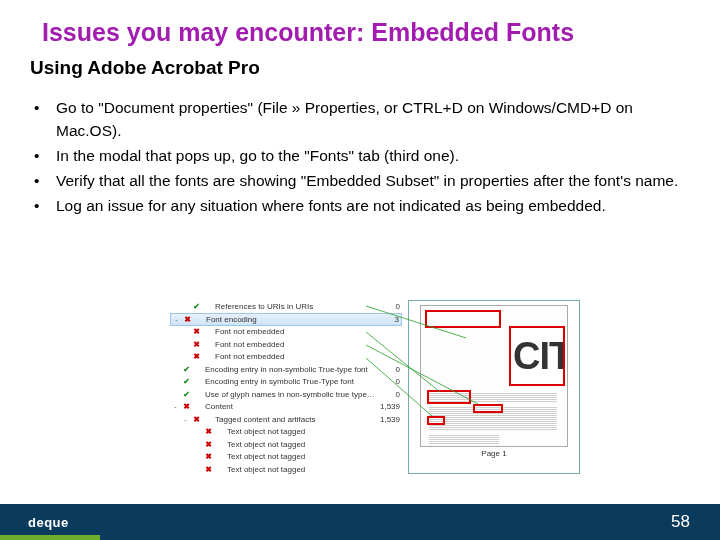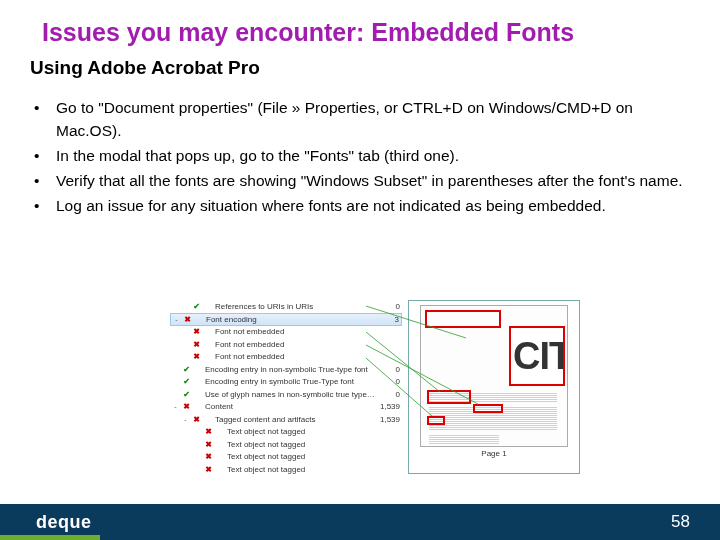--- a/index.html
+++ b/index.html
@@ -52,42 +52,42 @@
   .pagelabel { font-size: 8px; color: #333; margin-top: 2px; }
 
   svg.connectors { position: absolute; left: 0; top: 0; width: 410px; height: 174px; pointer-events: none; }
   .cline { stroke: #28a028; stroke-width: 0.8; fill: none; }
 
   .footer {
     position: absolute; left: 0; bottom: 0; width: 720px; height: 36px;
     background: #0a3a5c; color: #fff; display: flex; align-items: center;
   }
   .footer .accent { position: absolute; left: 0; bottom: 0; width: 100px; height: 5px; background: #6fae2a; }
-  .logo { font-size: 18px; font-weight: 600; letter-spacing: 0.5px; margin-left: 36px; display: flex; align-items: center; gap: 1px; }
+  .logo { font-size: 13px; font-weight: 600; letter-spacing: 0.5px; margin-left: 28px; display: flex; align-items: center; gap: 1px; }
   .copyright { position: absolute; left: 0; width: 100%; text-align: center; font-size: 12px; }
   .pagenum { position: absolute; right: 30px; font-size: 17px; font-weight: normal; }
 </style>
 </head>
 <body>
 
 <div class="title">Issues you may encounter: Embedded Fonts</div>
 <div class="subtitle">Using Adobe Acrobat Pro</div>
 
 <div class="bullets">
   <div class="bul">
       <span class="dot">•</span>
       <span class="txt">Go to "Document properties" (File » Properties, or CTRL+D on Windows/CMD+D on Mac.OS).</span>
     </div>
   <div class="bul">
       <span class="dot">•</span>
       <span class="txt">In the modal that pops up, go to the "Fonts" tab (third one).</span>
     </div>
   <div class="bul">
       <span class="dot">•</span>
-      <span class="txt">Verify that all the fonts are showing "Windows Subset" in parentheses after the font's name.</span>
+      <span class="txt">Verify that all the fonts are showing "Embedded Subset" in properties after the font's name.</span>
     </div>
   <div class="bul">
       <span class="dot">•</span>
       <span class="txt">Log an issue for any situation where fonts are not indicated as being embedded.</span>
     </div>
 </div>
 
 <div class="figure">
   <div class="tree" id="tree">
       <div class="row sub1">

